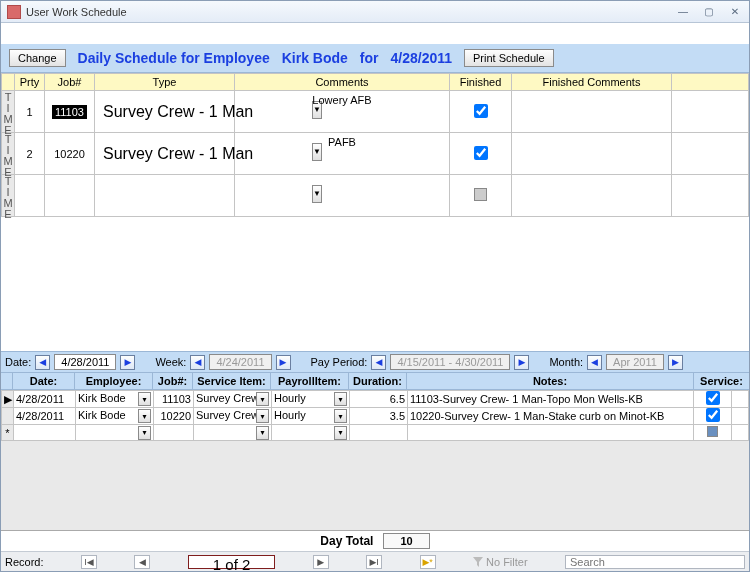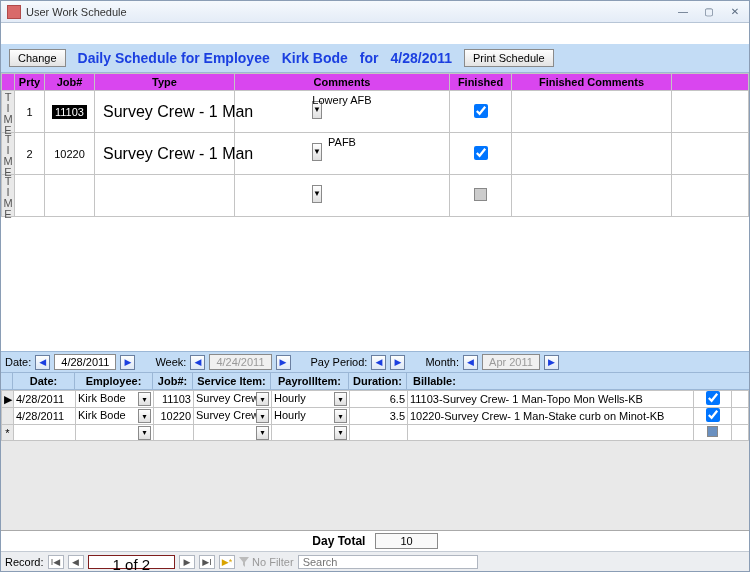--- a/index.html
+++ b/index.html
@@ -9,21 +9,21 @@
   .titlebar .appicon { width: 14px; height: 14px; background: #d96a6a; border: 1px solid #b04a4a; margin-right: 5px; }
   .titlebar .title { flex: 1; font-size: 11px; color: #333; }
   .titlebar .winbtns { display: flex; gap: 6px; }
   .winbtn { width: 20px; height: 14px; display:flex; align-items:center; justify-content:center; color:#5a6b80; font-size:10px; cursor:pointer; }
   .hdrbar { background: #c3dcf5; border-bottom: 1px solid #9bb7d6; padding: 5px 8px; display:flex; align-items:center; gap:12px;margin-top:21px; }
   .hdrbar .btn { background: linear-gradient(#fefefe,#e3e3e3); border:1px solid #8a8a8a; padding:2px 8px; font-size:11px; cursor:pointer; }
   .hdrbar .titleblue { color: #1b3fe0; font-weight: bold; font-size: 14px; }
   .upper { flex: 0 0 190px; overflow:auto; }
   table.grid { border-collapse: collapse; width: 100%; table-layout: fixed; }
   table.grid th, table.grid td { border: 1px solid #c4c4c4; font-size: 11px; }
-  table.grid th { background:#d946ef; font-weight:bold; text-align:center; padding:2px 0; }
+  table.grid th { background:#fef9c3; font-weight:normal; text-align:center; padding:2px 0; }
   table.grid td { padding:0; vertical-align: middle; height: 42px; text-align:center; }
   .timehdr { width:13px; background:#e9e9e9; }
   .timecell { width:13px; background:#e9e9e9; font-size:8px; writing-mode: vertical-rl; text-orientation:upright; letter-spacing:-1px; color:#555; }
   .jobcell { width:45px; }
   .jobbox { background:#000; color:#fff; padding:1px 3px; display:inline-block; }
   .typecell { width:130px; text-align:left; padding-left:6px !important; }
   .dd { width:100%; display:flex; }
   .ddtxt { flex:1; border:none; background:transparent; font-size:16px; padding:2px; }
   .ddbtn { width:16px; height:18px; border:1px solid #8a8a8a; background:linear-gradient(#fefefe,#e0e0e0); font-size:8px; display:flex; align-items:center; justify-content:center; cursor:pointer; }
   .commentscell { width:215px; vertical-align: top !important; padding-top:3px !important; }
@@ -38,22 +38,22 @@
   .navfield { background:#fff; border:1px solid #8a8a8a; padding:1px 6px; font-size:11px; }
   .navfield.dis { color:#9a9a9a; background:#f0f0f0; }
   .lowerhdr { display:flex; background:#c3dcf5; border-bottom:1px solid #9bb7d6; }
   .lowerhdr div { font-weight:bold; font-size:11px; text-align:center; padding:2px 0; border-right:1px solid #9bb7d6; }
   .lower { height: 140px; background:#e9e9e9; overflow:auto; }
   table.lowgrid { border-collapse: collapse; width:100%; table-layout:fixed; }
   table.lowgrid td { border:1px solid #c4c4c4; background:#fff; font-size:11px; padding:0 2px; height:16px; }
   table.lowgrid td.rowhdr { width:12px; background:#e9e9e9; text-align:center; }
   .totbar { border-top:1px solid #aaa; display:flex; justify-content:center; align-items:center; gap:10px; padding:2px 0; background:#fff; }
   .totbar .lbl { font-weight:bold; font-size:12px; }
-  .totbar .val { border:1px solid #8a8a8a; background:#f9f9f9; padding:1px 24px; font-weight:normal; }
-  .recbar { height:20px; background:#eceef1; border-top:1px solid #c4cbd4; display:flex; align-items:center; padding:0 4px; gap:4px; font-size:11px; }
+  .totbar .val { border:1px solid #8a8a8a; background:#f9f9f9; padding:1px 16px; font-weight:bold; }
+  .recbar { height:20px; background:#eceef1; border-top:1px solid #c4cbd4; display:flex; align-items:center; padding:0 4px; gap:4px; font-size:11px;justify-content:space-between; }
   .recbtn { border:1px solid #b0b6c0; background:#fff; width:16px; height:14px; font-size:9px; display:flex; align-items:center; justify-content:center; cursor:pointer; color:#555; }
   .recfield { border:1px solid #7f1d1d; background:#fff; padding:0 24px; height:14px; font-size:15px; }
   .filtbadge { color:#999; display:flex; align-items:center; gap:3px; }
   .filticon { width:10px; height:10px; }
   .searchbox { flex:1; max-width:180px; border:1px solid #b0b6c0; background:#fff; height:14px; font-size:11px; padding:0 4px; color:#999; }
   .celldd { display:flex; width:100%; }
   .celldd span { flex:1; overflow:hidden; white-space:nowrap; }
   .celldd .ddbtn { width:13px; height:14px; }
 </style>
 </head>
@@ -161,37 +161,39 @@
     <span class="navfield">4/28/2011</span>
     <div class="navbtn">▶</div>
     <span style="width:12px"></span>
     <span class="lbl">Week:</span>
     <div class="navbtn">◀</div>
     <span class="navfield dis">4/24/2011</span>
     <div class="navbtn">▶</div>
     <span style="width:12px"></span>
     <span class="lbl">Pay Period:</span>
     <div class="navbtn">◀</div>
+    <span class="navfield dis">4/15/2011 - 4/30/2011</span>
     <div class="navbtn">▶</div>
     <span style="width:12px"></span>
     <span class="lbl">Month:</span>
     <div class="navbtn">◀</div>
     <span class="navfield dis">Apr 2011</span>
     <div class="navbtn">▶</div>
   </div>
 
   <div class="lowerhdr">
     <div style="width:12px"></div>
     <div style="width:62px">Date:</div>
     <div style="width:78px">Employee:</div>
     <div style="width:40px">Job#:</div>
     <div style="width:78px">Service Item:</div>
     <div style="width:78px">PayrollItem:</div>
     <div style="width:58px">Duration:</div>
-    <div style="width:55px;border-right:none">Billable:</div>
+    <div style="flex:1">Notes:</div>
+    <div style="width:55px;border-right:none">Service:</div>
   </div>
 
   <div class="lower">
     <table class="lowgrid">
       <colgroup>
         <col style="width:12px">
           <col style="width:62px">
           <col style="width:78px">
         <col style="width:40px">
           <col style="width:78px">

